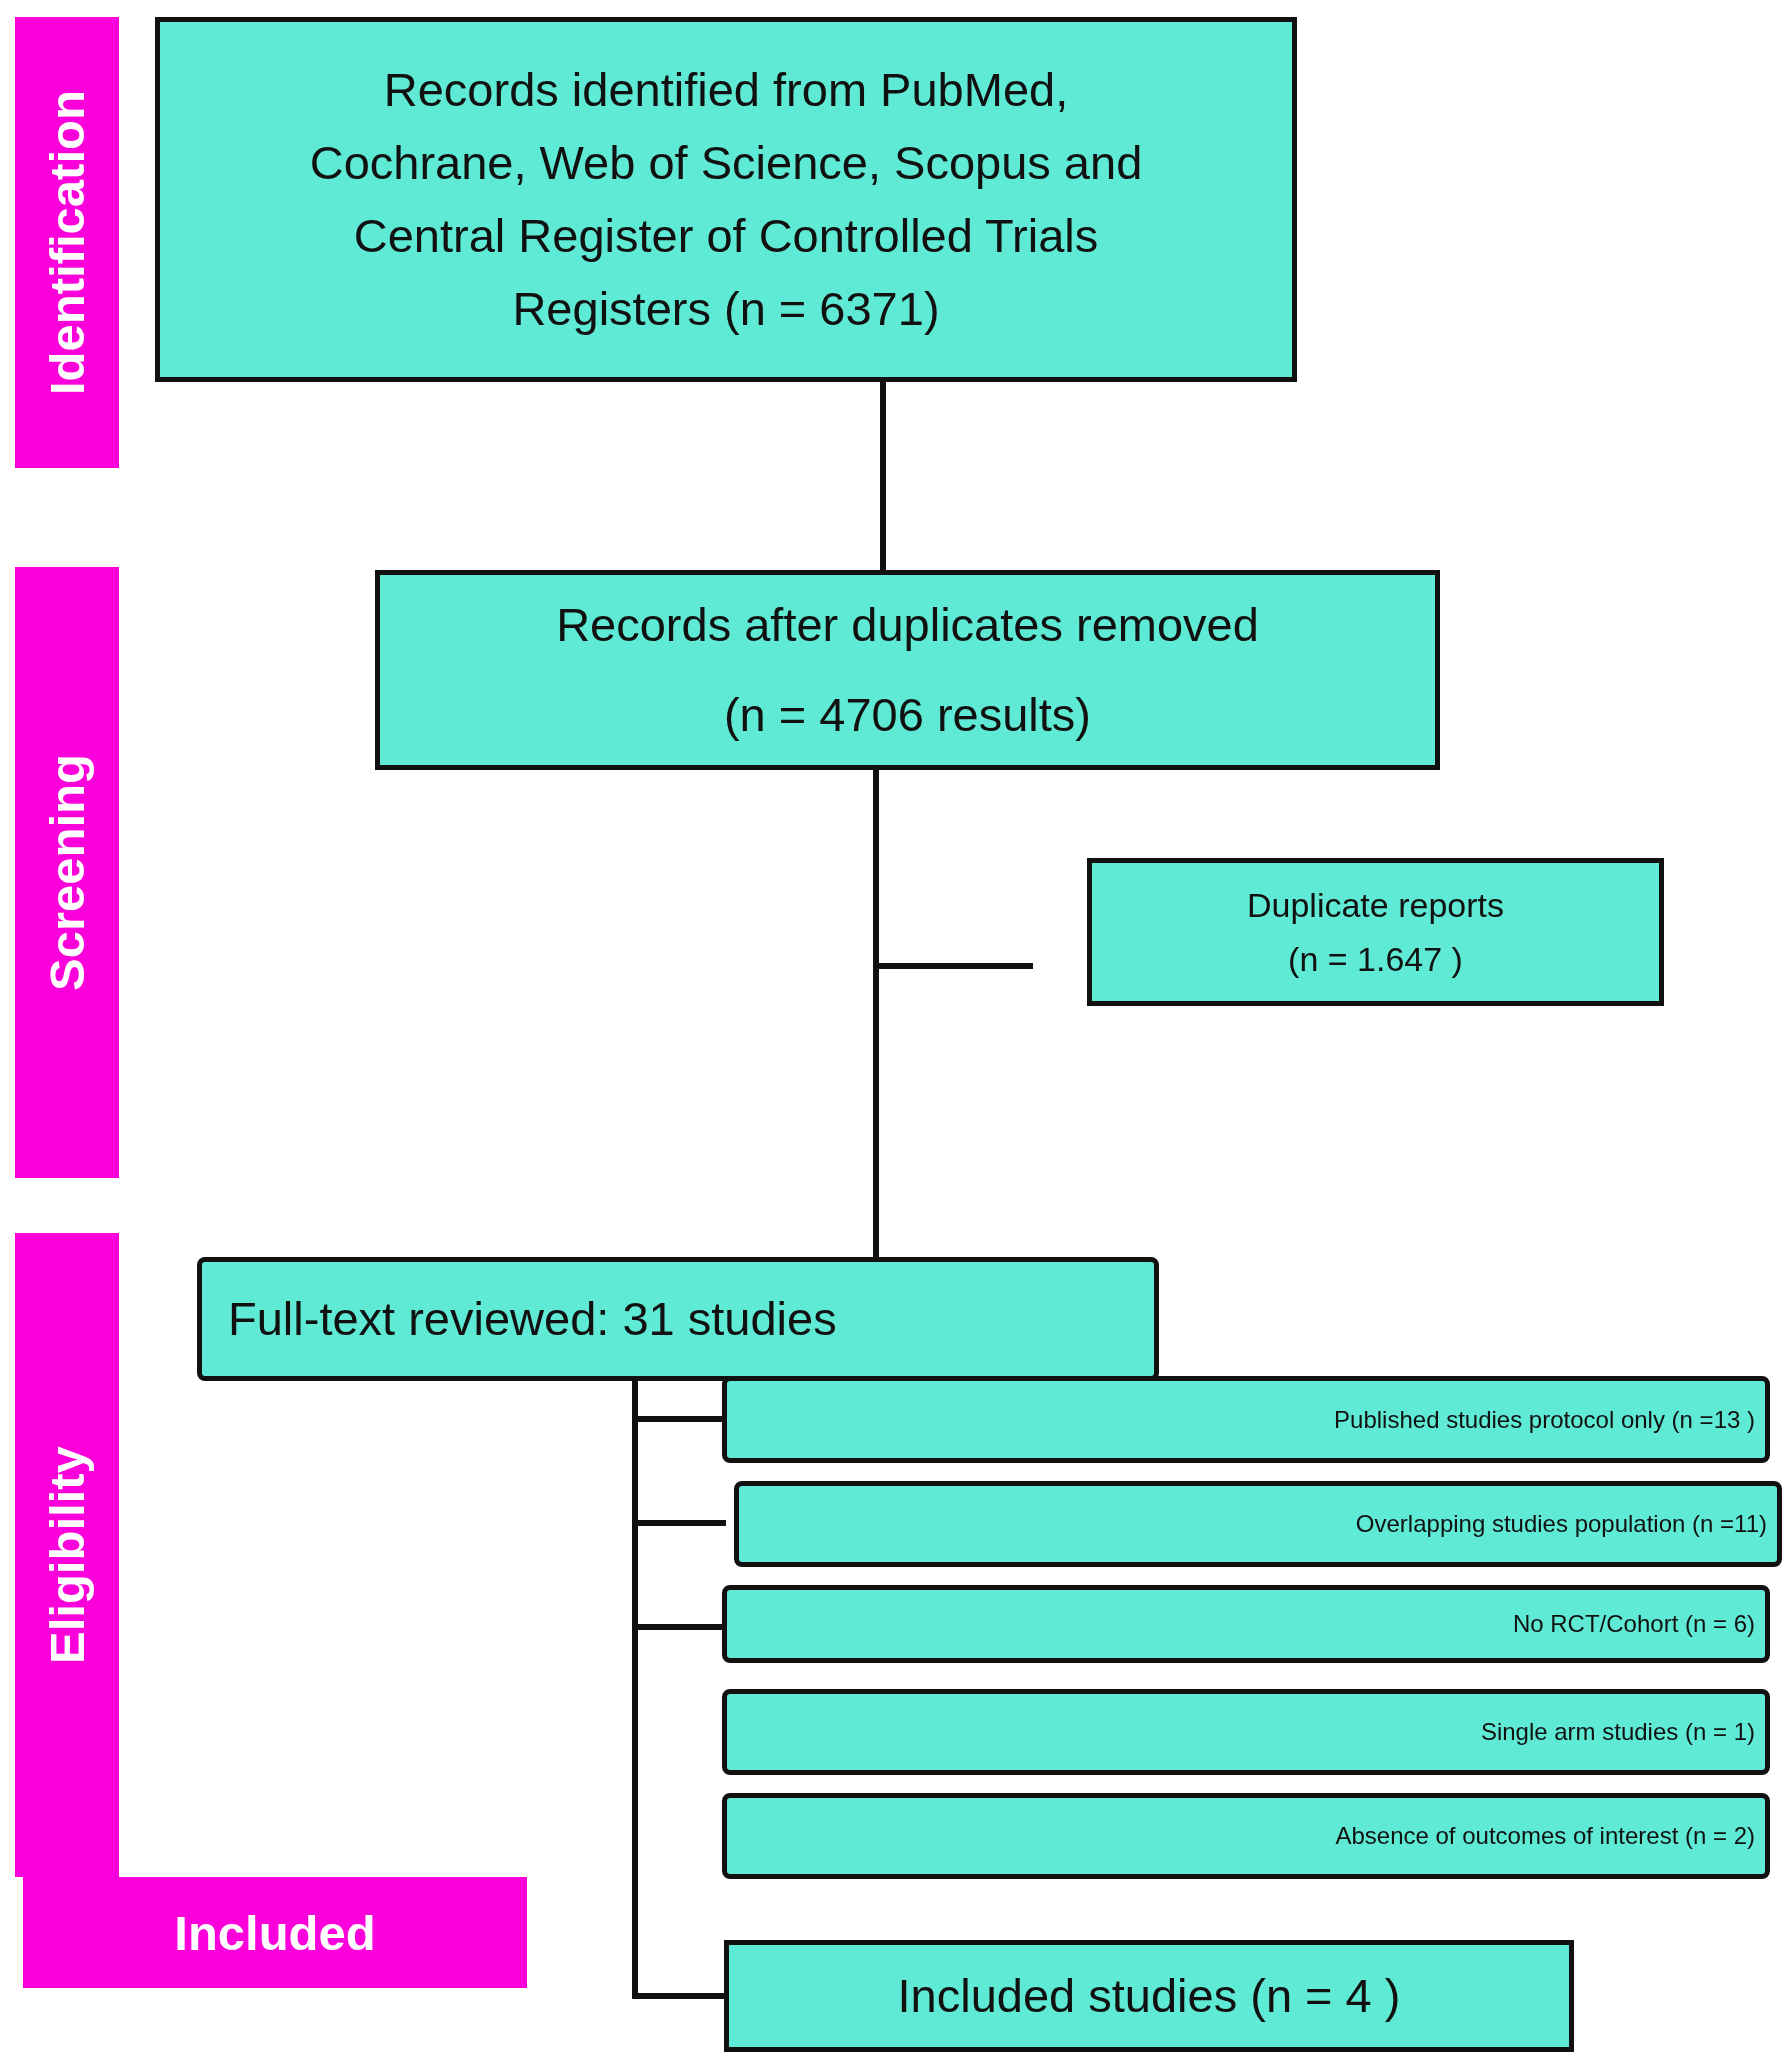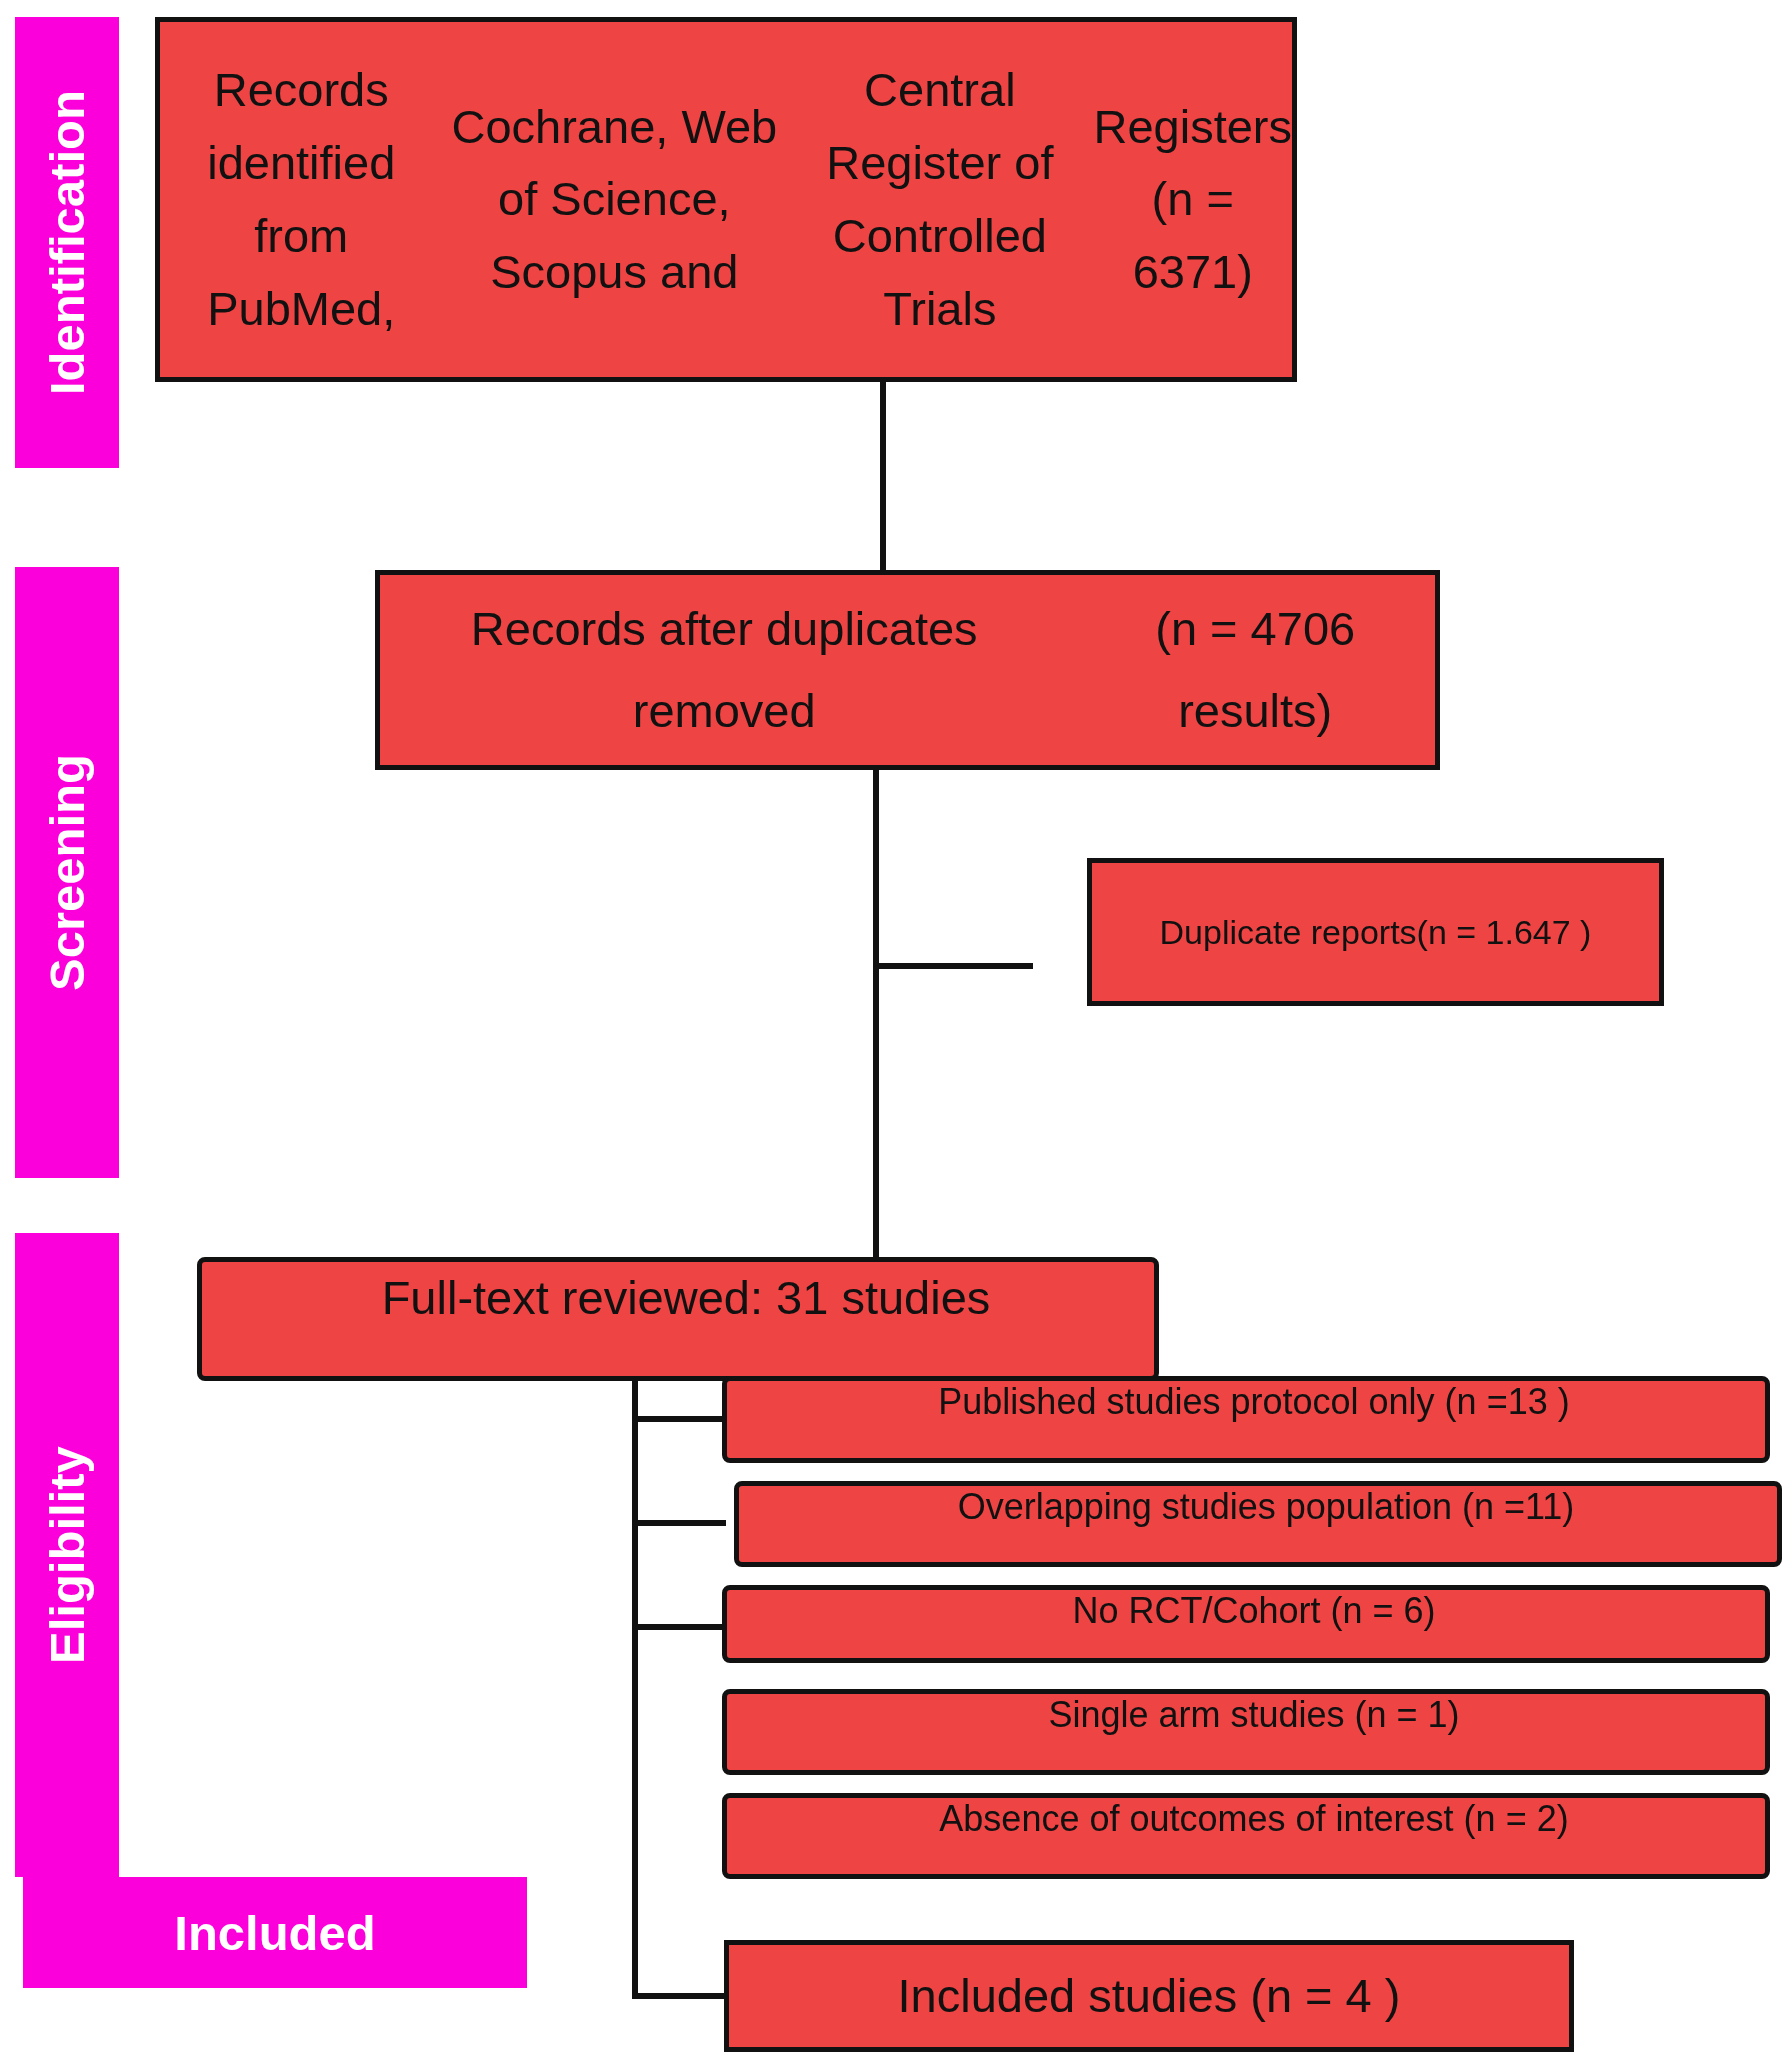--- a/index.html
+++ b/index.html
@@ -22,39 +22,39 @@
     justify-content: center;
   }
   .bar-vert {
     writing-mode: vertical-rl;
     transform: rotate(180deg);
     font-size: 49px;
   }
   .bar-horiz { font-size: 49px; }
   .box {
     position: absolute;
-    background: #ef4444;
+    background: #5eead4;
     border: 5.4px solid #111111;
     box-sizing: border-box;
     display: flex;
-    flex-direction: row;
+    flex-direction: column;
     align-items: center;
     justify-content: center;
   }
   .box .tline { text-align: center; }
   .box-big { font-size: 47px; line-height: 1.55; }
   .box-med { font-size: 47px; line-height: 1.75; gap: 7px; }
   .box-small { font-size: 34px; line-height: 1.6; }
   .box-left {
     align-items: flex-start;
     padding-left: 26px;
     padding-right: 10px;
     border-radius: 8px;
   }
-  .excl { font-size: 36px; }
+  .excl { font-size: 24px; align-items: flex-end; }
   .line {
     position: absolute;
     background: #111111;
   }
 </style>
 </head>
 <body>
 
 <div id="canvas">
 

